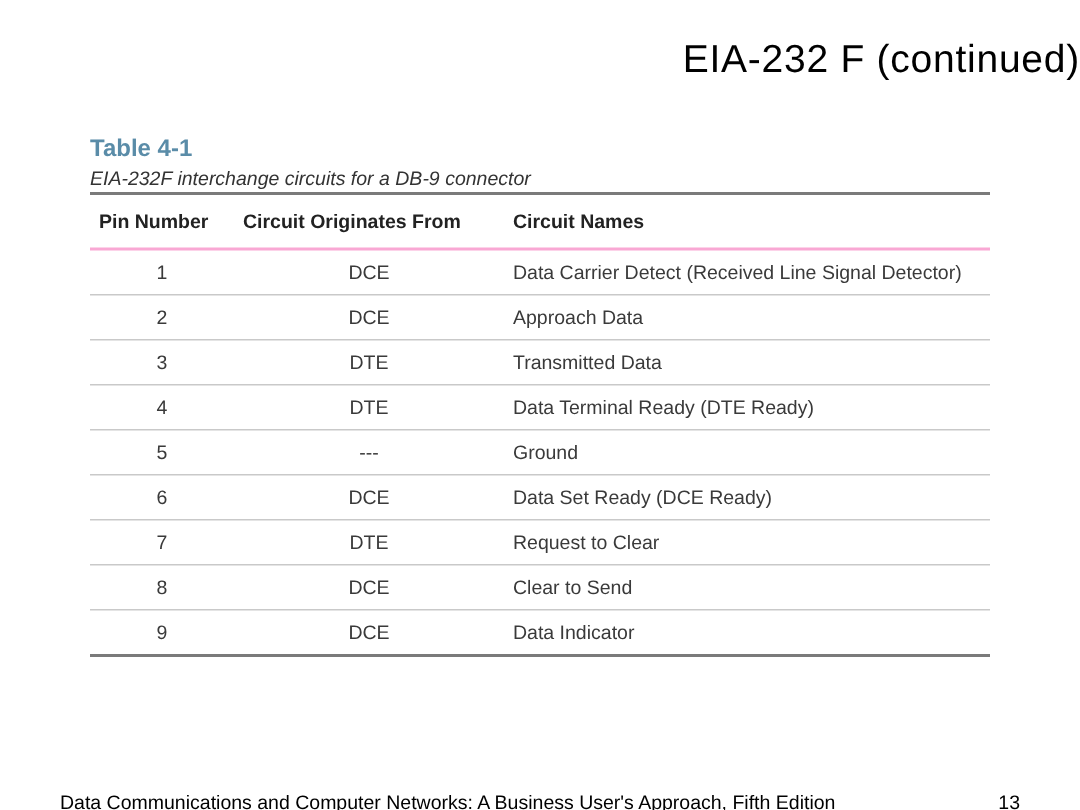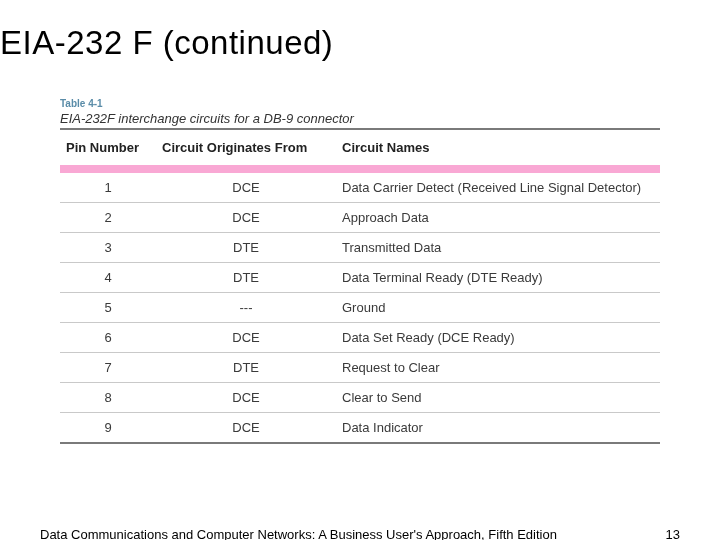--- a/index.html
+++ b/index.html
@@ -1,24 +1,24 @@
 <!DOCTYPE html>
 <html><head>
 <meta charset="utf-8">
 <style>
   * { box-sizing: border-box; margin: 0; padding: 0; }
   html, body { width: 720px; height: 540px; background: #fff; font-family: Arial, Helvetica, sans-serif; color: #000; }
   .slide { width: 720px; height: 540px; position: relative; padding: 0; }
-  .title { text-align: left; font-size: 33px; font-weight: 400; margin-top: 24px; letter-spacing: 0.5px; }
+  .title { text-align: right; font-size: 26px; font-weight: 400; margin-top: 24px; letter-spacing: 0.5px; }
   .table-area { margin: 36px 60px 0 60px; }
-  .table-label { color: #5a8ca8; font-size: 10px; font-weight: 600; margin-bottom: 2px; }
+  .table-label { color: #5a8ca8; font-size: 16px; font-weight: 600; margin-bottom: 2px; }
   .table-caption { font-style: italic; font-size: 13px; color: #333; margin-bottom: 2px; }
   .hr-thick { border: none; border-top: 2px solid #7a7a7a; margin-bottom: 0; }
   table.pins { width: 100%; border-collapse: collapse; font-size: 13px; }
-  table.pins th { text-align: left; font-weight: 700; color: #222; padding: 10px 6px 10px 6px; border-bottom: 8px solid #f9a8d4; }
+  table.pins th { text-align: left; font-weight: 700; color: #222; padding: 10px 6px 10px 6px; border-bottom: 2px solid #f9a8d4; }
   table.pins td { padding: 7px 6px; border-bottom: 1px solid #c9c9c9; color: #3a3a3a; vertical-align: top; }
   table.pins tr:last-child td { border-bottom: 2px solid #7a7a7a; }
   .col-pin { width: 16%; text-align: center; }
   .col-orig { width: 30%; text-align: center; margin-left: 20px; }
   .col-name { width: 54%; text-align: left; }
   table.pins td.col-pin { text-align: center; }
   table.pins td.col-orig { }
   .footer { position: absolute; bottom: 22px; left: 0; width: 100%; padding: 0 40px 0 40px; display: flex; justify-content: space-between; font-size: 13px; color: #000; }
 </style>
 </head>

